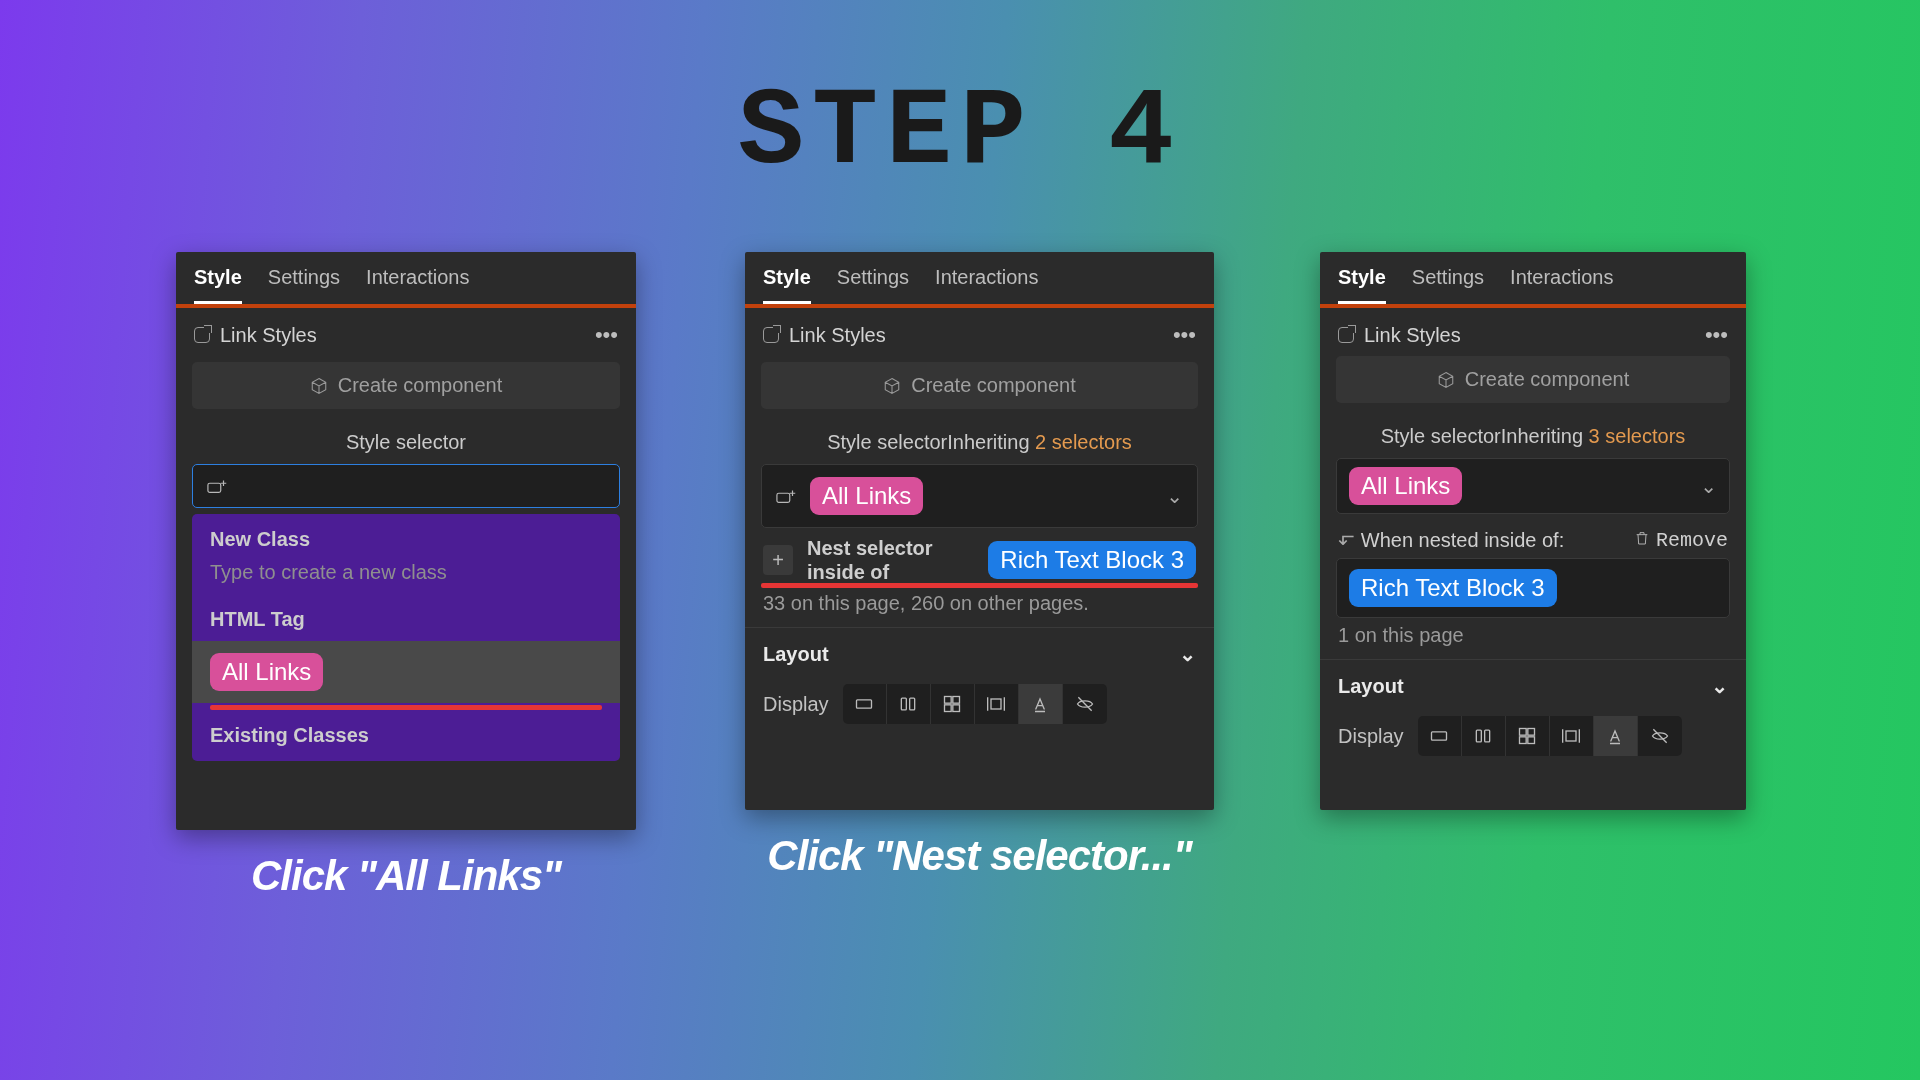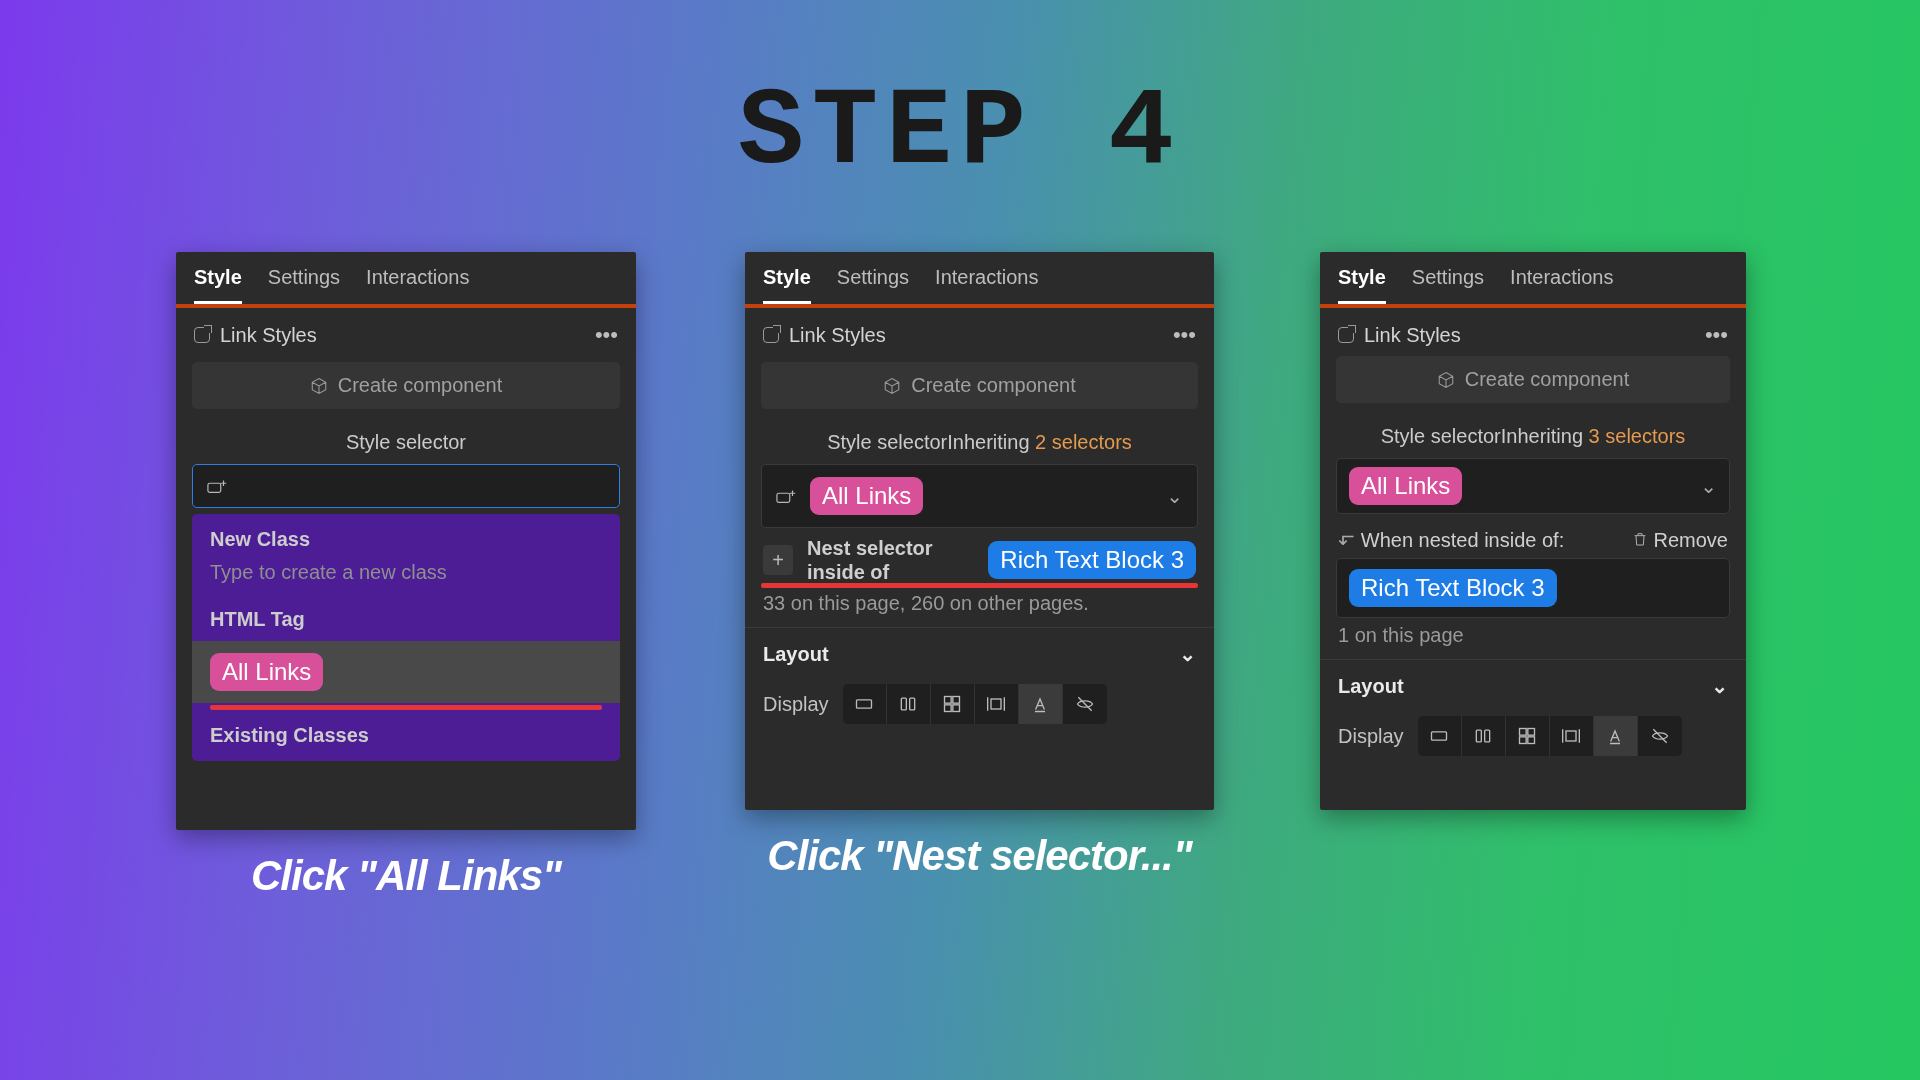--- a/index.html
+++ b/index.html
@@ -163,21 +163,21 @@
     width:44px;height:40px;display:flex;align-items:center;justify-content:center;
     border-right:1px solid #333;
   }
   .disp-btn:last-child{border-right:none;}
   .disp-btn.active{background:#3b3b3b;}
   .disp-btn svg{width:20px;height:20px;stroke:#bcbcbc;fill:none;stroke-width:1.6;}
   .nested-label{
     display:flex;justify-content:space-between;align-items:center;
     padding:14px 18px 6px 18px;color:#d0d0d0;
   }
-  .nested-label .rm{display:flex;align-items:flex-start;gap:6px;}
+  .nested-label .rm{display:flex;align-items:flex-start;gap:6px;font-family:Liberation Mono, monospace;}
   .nested-pill-wrap{
     margin:0 16px;background:#1f1f1f;border:1px solid #3a3a3a;border-radius:5px;
     padding:10px 12px;display:flex;align-items:center;
   }
   .arrow-in{transform:rotate(90deg);display:inline-block;margin-right:6px;color:#aaa;}
   .red-under-b{position:relative;}
   .red-under-b::after{
     content:"";position:absolute;left:16px;right:16px;bottom:-2px;height:5px;
     background:#e63535;border-radius:2px;
   }

